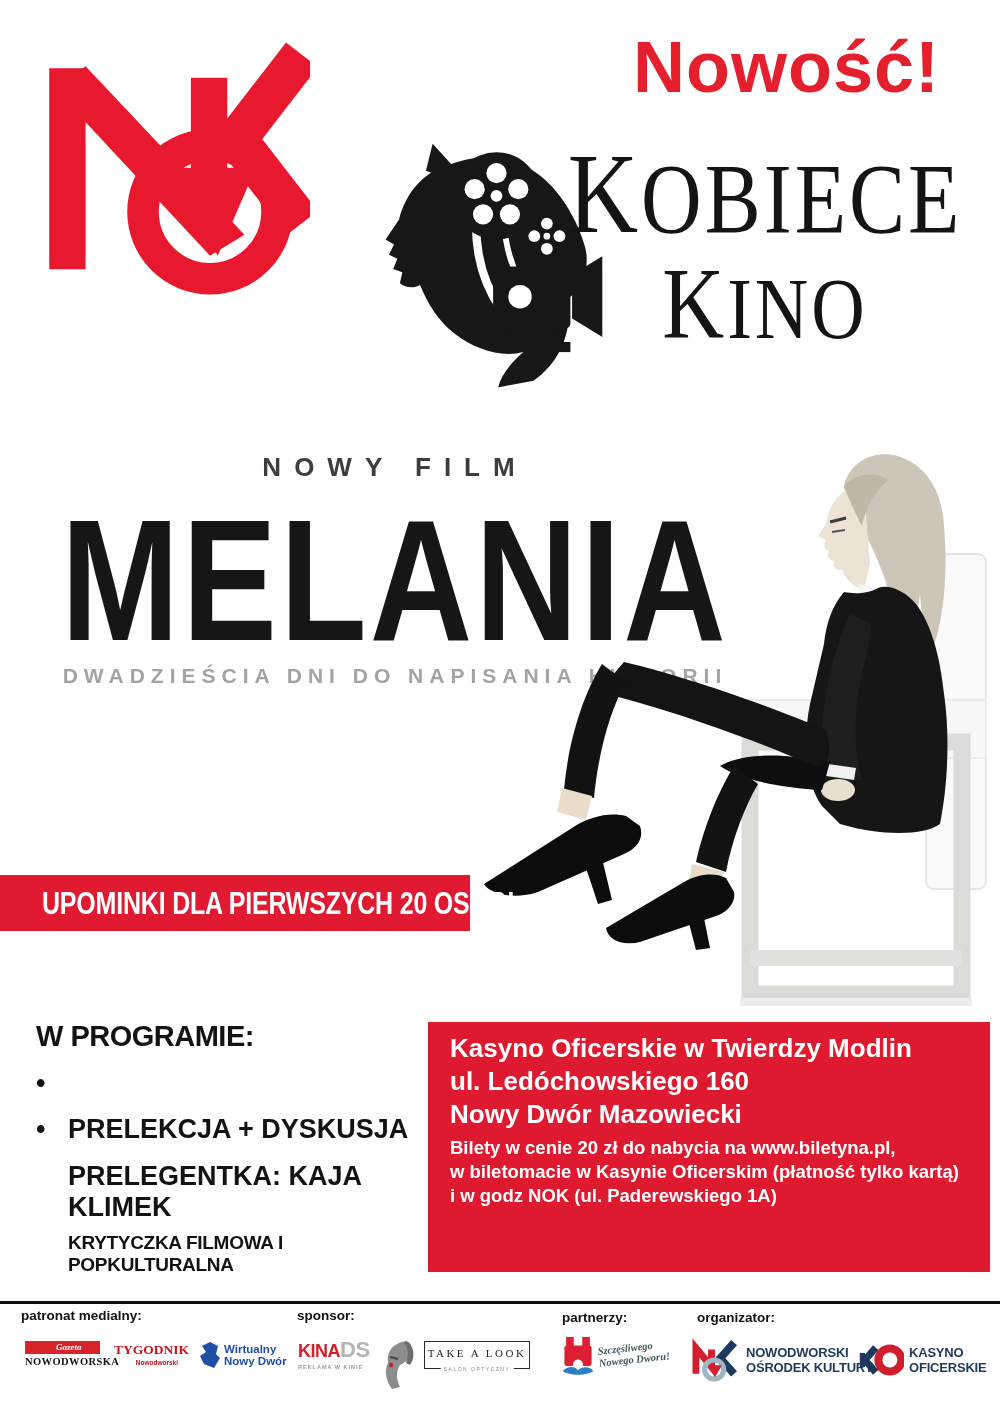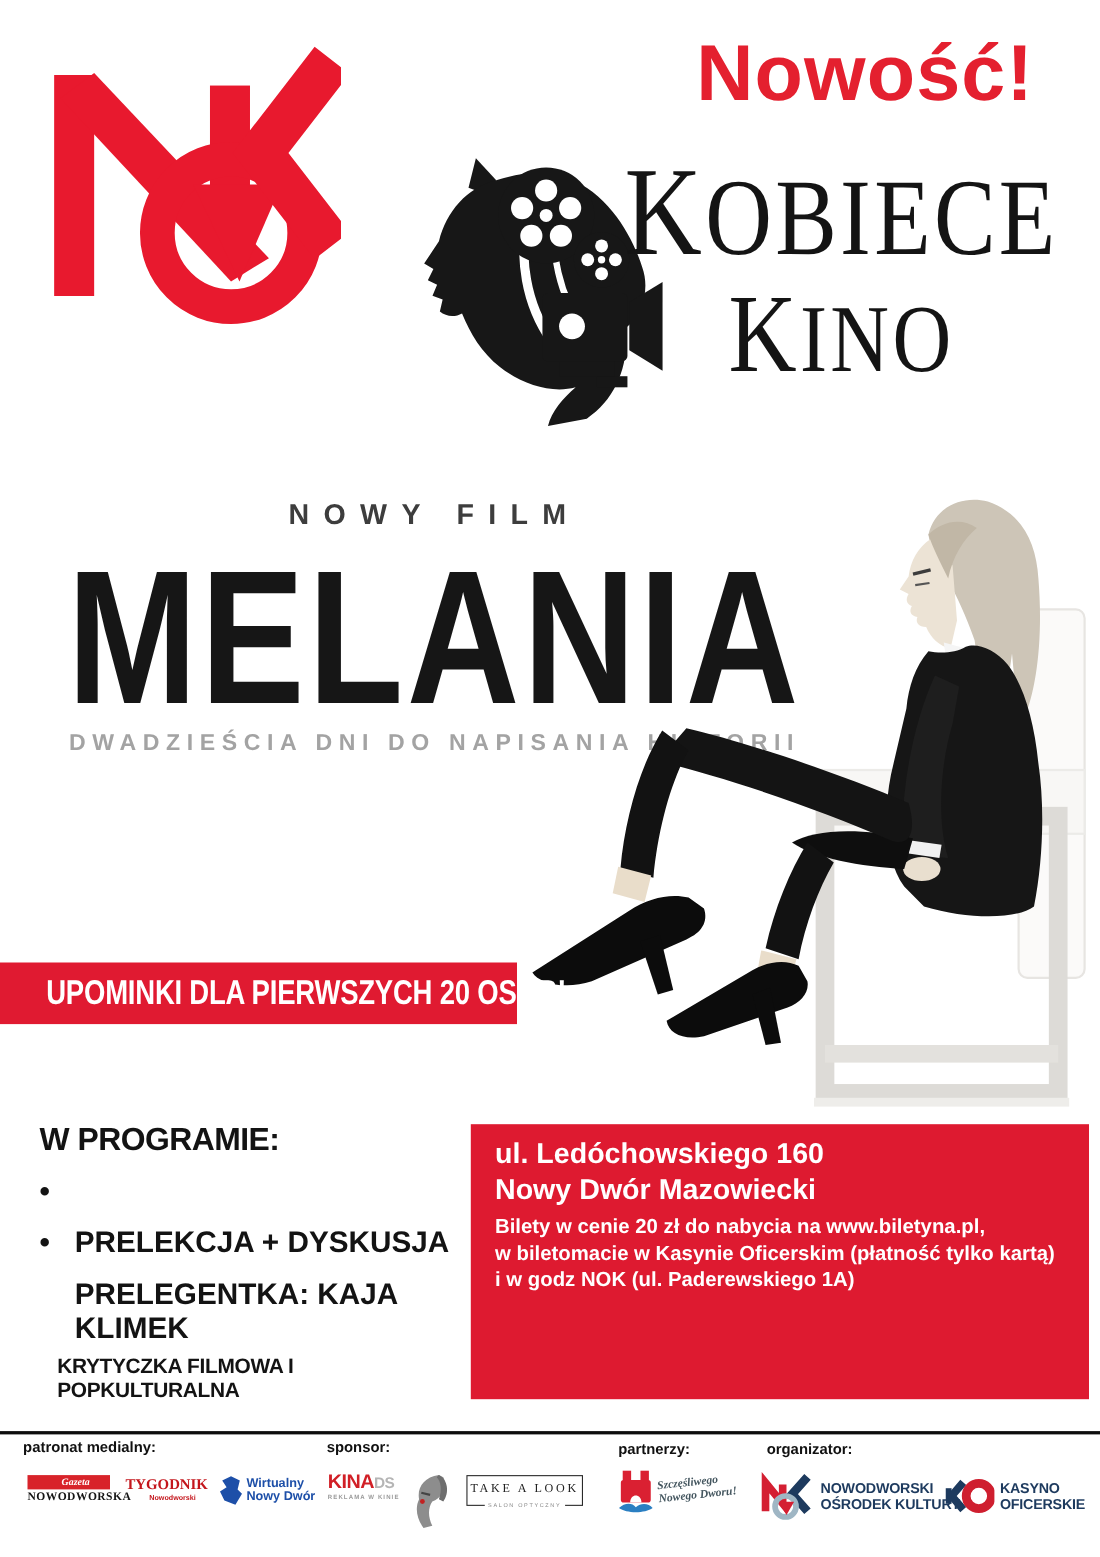--- a/index.html
+++ b/index.html
@@ -31,21 +31,21 @@
   .banner span{display:block;padding-left:42px;line-height:56px;color:#fff;font-weight:bold;
            font-size:25px;letter-spacing:-0.2px;transform:scaleY(1.25);transform-origin:left center;
            white-space:nowrap;}
 
   
   .prog{left:36px;top:1020px;width:400px;color:#131313;}
   .prog .h{font-size:29px;font-weight:bold;letter-spacing:-0.5px;}
   .prog .item{margin-top:15px;font-size:27px;font-weight:bold;display:flex;align-items:baseline;}
   .prog .item .b{width:32px;font-size:27px;}
   .prog .speaker{margin-top:16px;margin-left:32px;font-size:27px;font-weight:bold;}
-  .prog .speaker-sub{margin-top:9px;margin-left:16px;font-size:19px;font-weight:bold;letter-spacing:-0.3px;}
+  .prog .speaker-sub{margin-top:9px;margin-left:32px;font-size:19px;font-weight:bold;letter-spacing:-0.3px;}
 
   
   .event{left:428px;top:1022px;width:562px;height:250px;background:#de1a30;color:#fff;
          box-sizing:border-box;padding:10px 20px 0 22px;}
   .event .dt{font-size:40px;font-weight:bold;letter-spacing:-0.5px;white-space:nowrap;}
   .event .ln{font-size:26px;font-weight:bold;line-height:33px;}
   .event .tk{font-size:18.5px;font-weight:bold;line-height:24px;}
   .event .tk1{margin-top:5px;}
 
   
@@ -65,21 +65,21 @@
 
   .lg-tygodnik{left:114px;top:1342px;width:64px;text-align:center;}
   .lg-tygodnik .t1{font-family:"Liberation Serif",serif;font-weight:bold;font-size:13.5px;color:#c4161c;}
   .lg-tygodnik .t2{font-size:6.5px;font-weight:bold;color:#c4161c;text-align:right;margin-top:1px;}
 
   .lg-wirtualny{left:196px;top:1340px;display:flex;align-items:center;gap:2px;}
   .lg-wirtualny .txt{font-size:11.5px;font-weight:bold;color:#1d4fa8;line-height:1.05;}
 
   .lg-kinads{left:298px;top:1337px;display:flex;align-items:flex-start;gap:6px;}
   .lg-kinads .k1{font-size:18px;font-weight:bold;color:#d11f26;letter-spacing:-0.5px;}
-  .lg-kinads .k2{font-size:14px;font-weight:bold;color:#b5b5b5;letter-spacing:-0.5px;}
+  .lg-kinads .k2{font-size:22px;font-weight:bold;color:#b5b5b5;letter-spacing:-0.5px;}
   .lg-kinads .sub{font-size:5.5px;font-weight:bold;color:#9a9a9a;letter-spacing:1px;margin-top:1px;}
 
   .lg-take{left:424px;top:1341px;width:104px;height:26px;border:1.5px solid #2a2a2a;
         text-align:center;background:#fff;}
   .lg-take .t1{font-family:"Liberation Serif",serif;font-size:11px;letter-spacing:2.5px;
         color:#222;margin-top:5px;}
   .lg-take .t2{position:absolute;left:50%;bottom:-4px;transform:translateX(-50%);background:#fff;
         padding:0 3px;font-size:5px;letter-spacing:1.5px;color:#888;white-space:nowrap;}
 
   .lg-castle{left:561px;top:1331px;display:flex;align-items:center;gap:3px;}
@@ -200,20 +200,21 @@
     </div>
     <div class="item">
       <span class="b">•</span>
       <span>PRELEKCJA + DYSKUSJA</span>
     </div>
     <div class="speaker">PRELEGENTKA: KAJA KLIMEK</div>
     <div class="speaker-sub">KRYTYCZKA FILMOWA I POPKULTURALNA</div>
   </div>
 
   <div class="abs event">
+    <div class="ln">Kasyno Oficerskie w Twierdzy Modlin</div>
     <div class="ln">ul. Ledóchowskiego 160</div>
     <div class="ln">Nowy Dwór Mazowiecki</div>
     <div class="tk tk1">Bilety w cenie 20 zł do nabycia na www.biletyna.pl,</div>
     <div class="tk">w biletomacie w Kasynie Oficerskim (płatność tylko kartą)</div>
     <div class="tk">i w godz NOK (ul. Paderewskiego 1A)</div>
   </div>
 
   <div class="abs divider"></div>
 
   <div class="abs flabel lbl-patronat">patronat medialny:</div>

